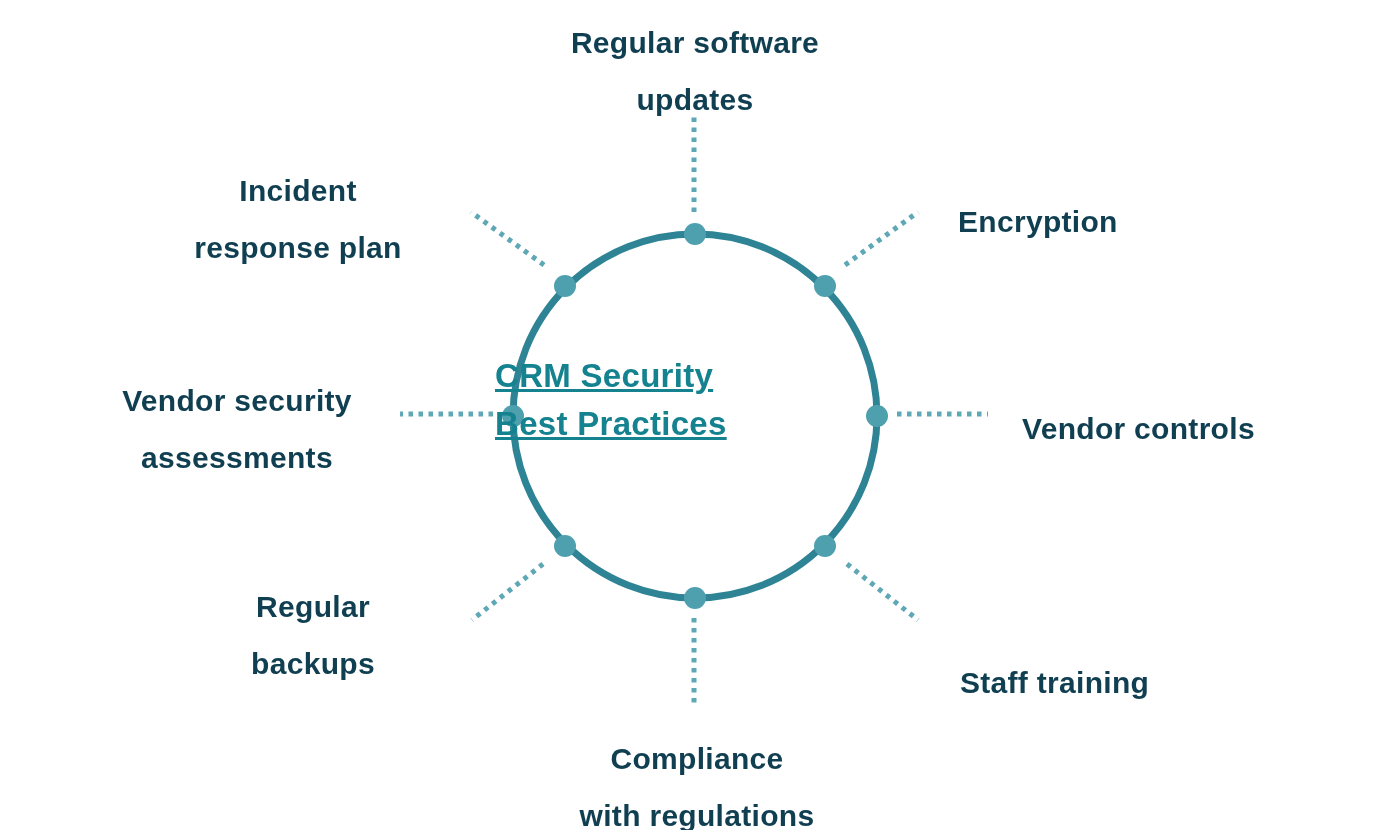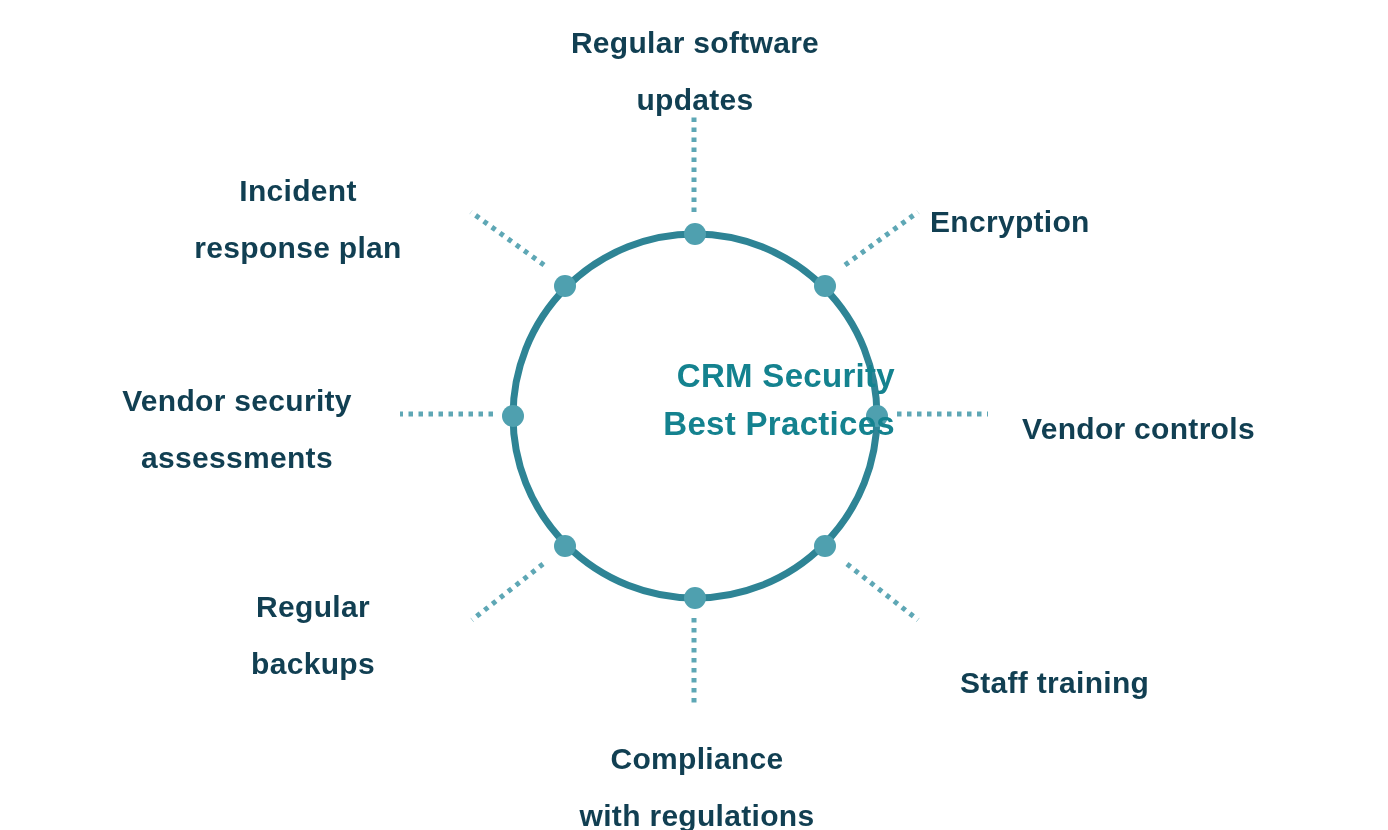--- a/index.html
+++ b/index.html
@@ -39,31 +39,32 @@
     line-height: 57px;
     white-space: pre-line;
     letter-spacing: 0.3px;
   }
   .label.centered { text-align: center; }
 
   .diagram-title {
     position: absolute;
     left: 495px; top: 352px;
     width: 400px;
-    text-align: right;
+    text-align: left;
     color: var(--title);
     font-size: 33px;
     font-weight: 700;
     line-height: 48px;
     white-space: pre-line;
     letter-spacing: 0.3px;
+    text-decoration: underline;
   }
 
   .label-top          { left: 455px;  top: 14px;   width: 480px; }
-  .label-top-right    { left: 930px;  top: 193px; }
+  .label-top-right    { left: 958px;  top: 193px; }
   .label-right        { left: 1022px; top: 400px; }
   .label-bottom-right { left: 960px;  top: 606px; margin-top: 48px; }
   .label-bottom       { left: 477px;  top: 730px;  width: 440px; }
   .label-bottom-left  { left: 163px;  top: 578px;  width: 300px; }
   .label-left         { left: 57px;   top: 372px;  width: 360px; }
   .label-top-left     { left: 138px;  top: 162px;  width: 320px; }
 </style>
 </head>
 <body>
 

